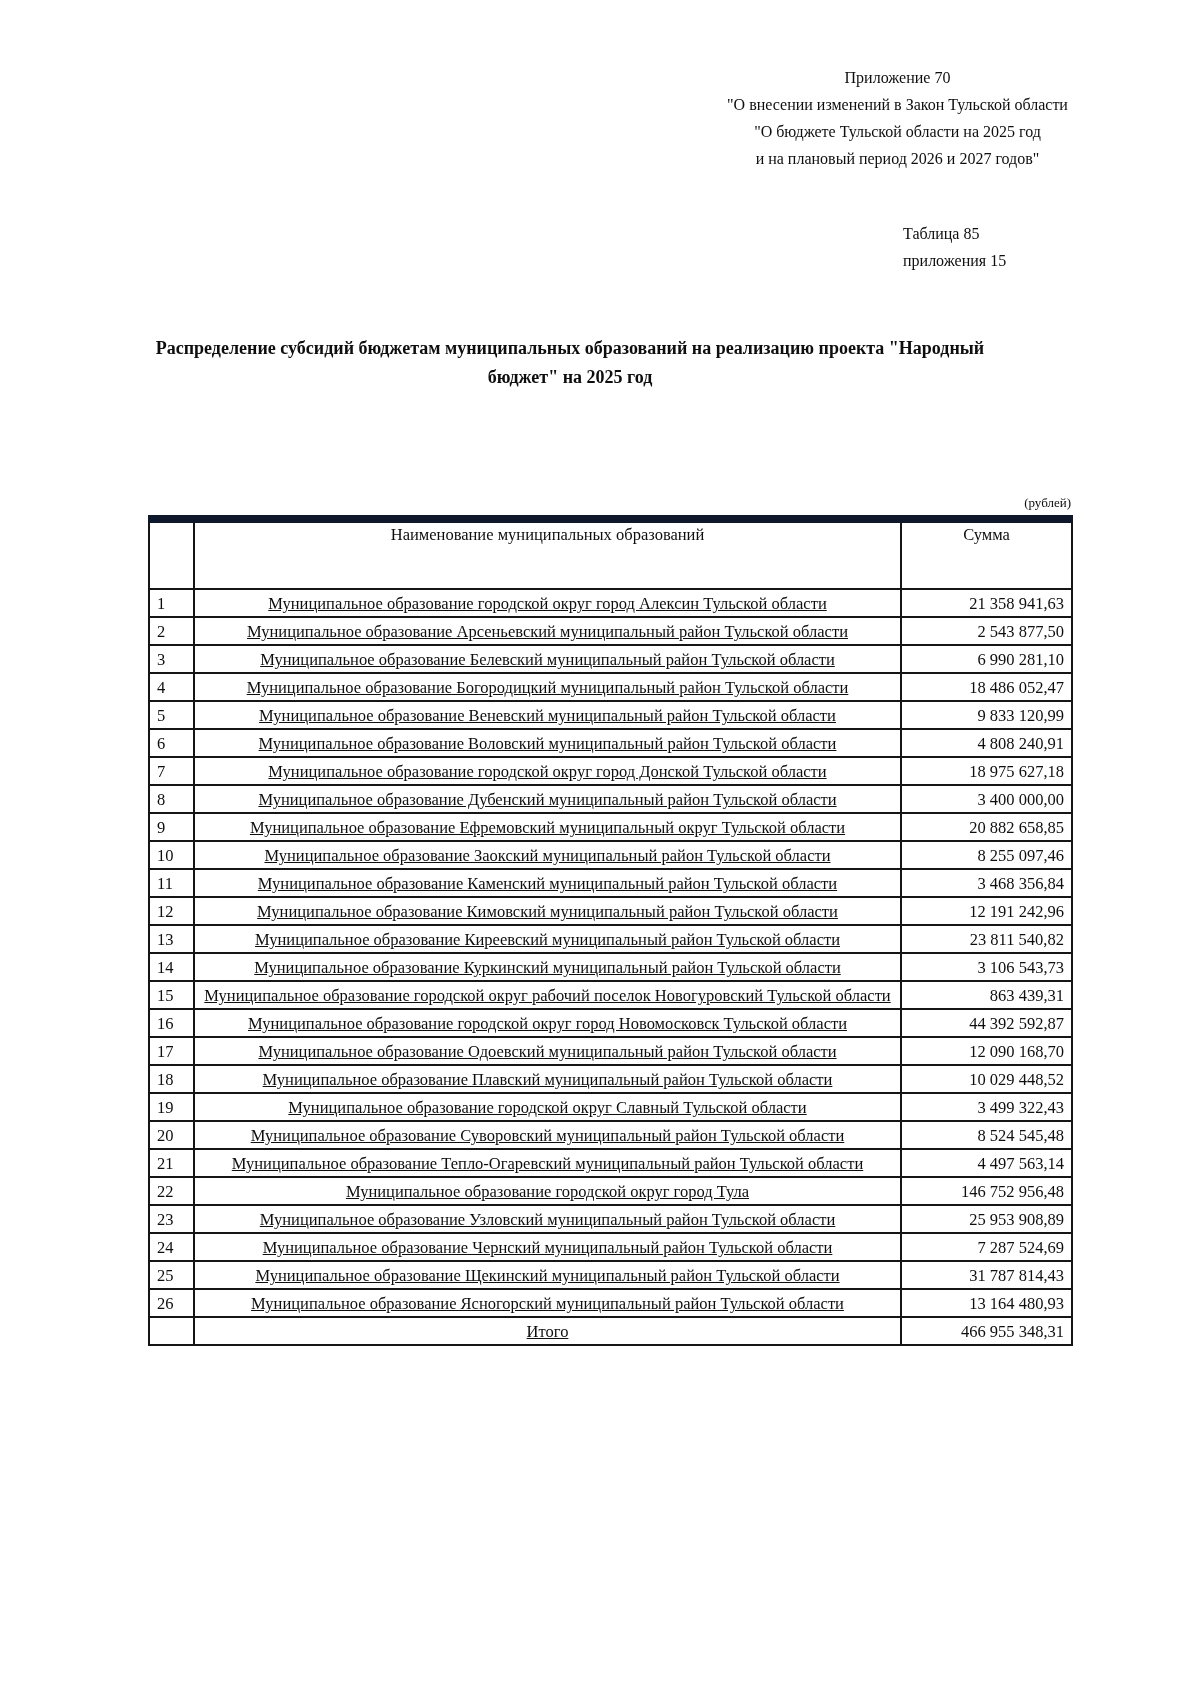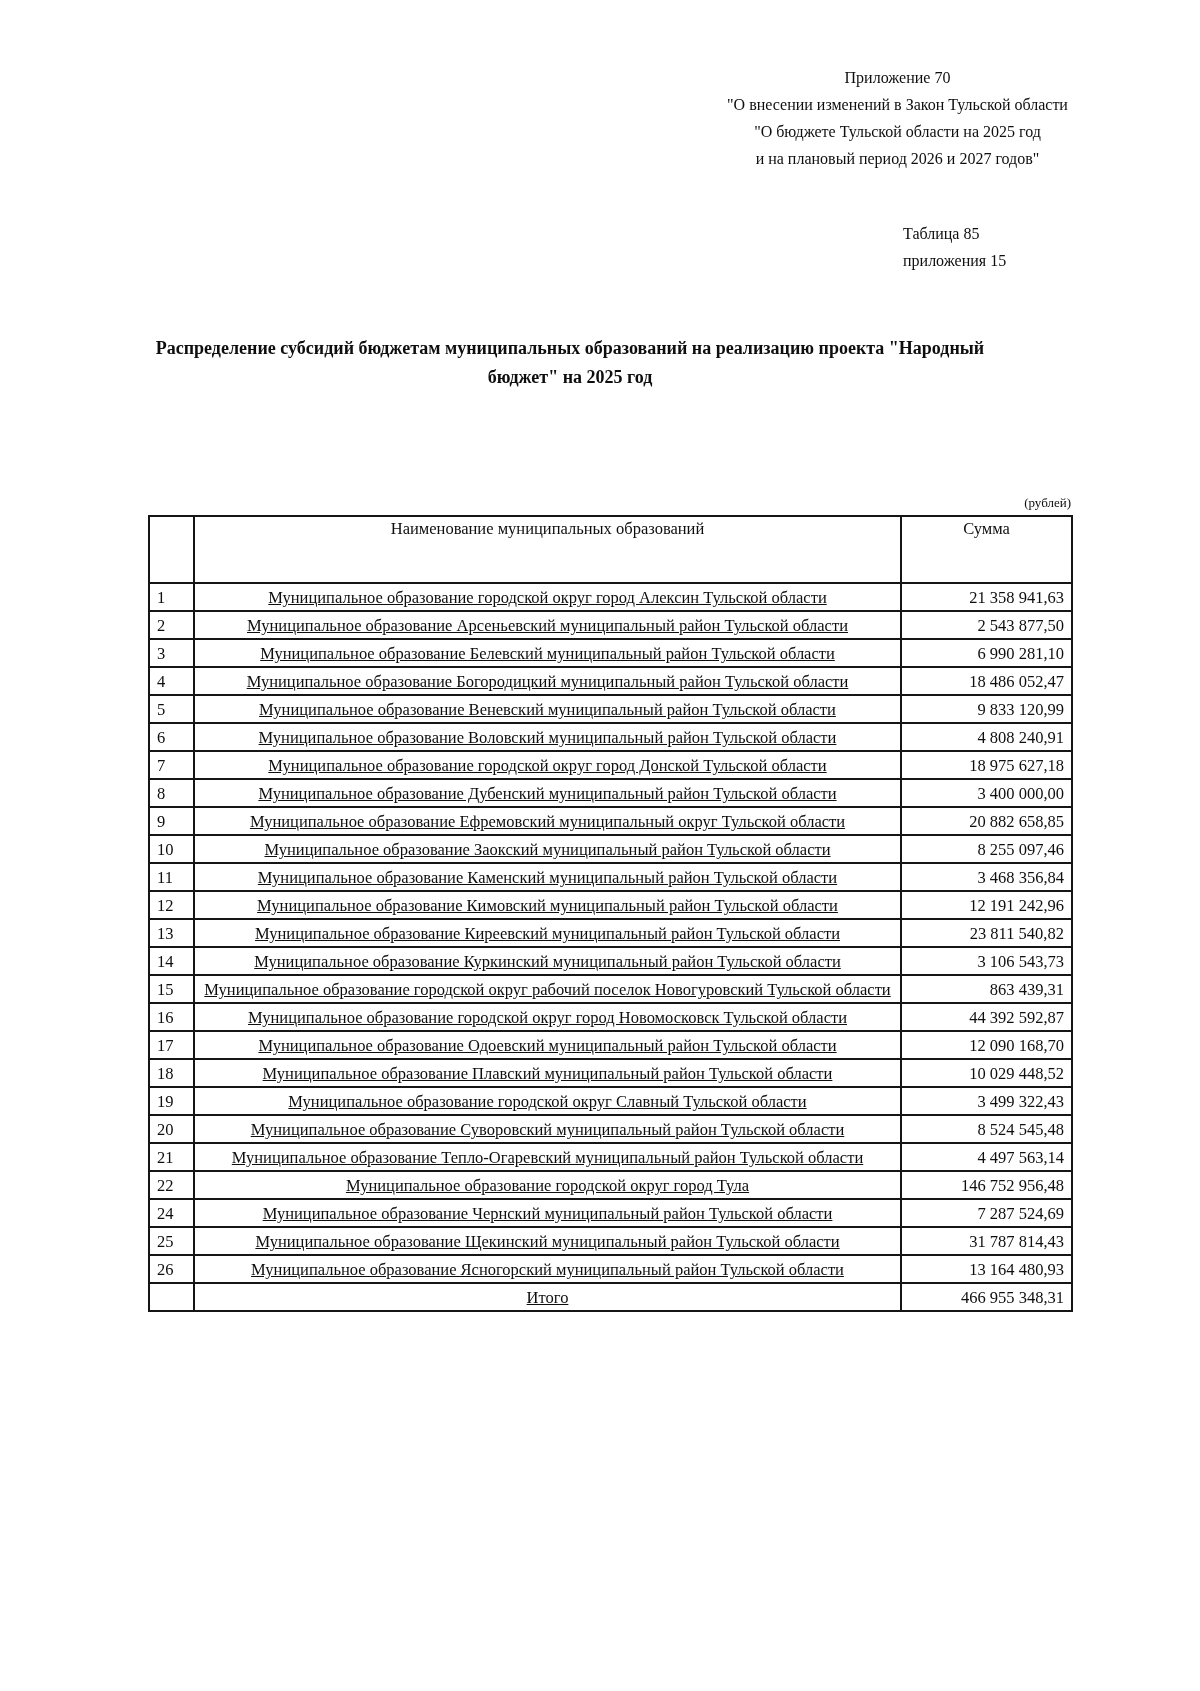--- a/index.html
+++ b/index.html
@@ -54,21 +54,21 @@
   table.subsidy-table col.c-num  { width: 45px; }
   table.subsidy-table col.c-name { width: 707px; }
   table.subsidy-table col.c-sum  { width: 171px; }
   table.subsidy-table th,
   table.subsidy-table td {
     border: 2px solid #151515;
     padding: 1px 7px 2px 7px;
     line-height: 21px;
     overflow: hidden;
   }
-  table.subsidy-table { border-top: 2px solid #0f172a; }
+  table.subsidy-table { border-top: 8px solid #0f172a; }
   thead th {
     height: 62px;
     vertical-align: top;
     font-weight: normal;
     text-align: center;
     padding-top: 3px;
   }
   tbody td, tfoot td {
     height: 23px;
     vertical-align: bottom;
@@ -214,20 +214,25 @@
         <td class="num">21</td>
         <td class="name">Муниципальное образование Тепло-Огаревский муниципальный район Тульской области</td>
         <td class="sum">4 497 563,14</td>
       </tr>
       <tr>
         <td class="num">22</td>
         <td class="name">Муниципальное образование городской округ город Тула</td>
         <td class="sum">146 752 956,48</td>
       </tr>
       <tr>
+        <td class="num">23</td>
+        <td class="name">Муниципальное образование Узловский муниципальный район Тульской области</td>
+        <td class="sum">25 953 908,89</td>
+      </tr>
+      <tr>
         <td class="num">24</td>
         <td class="name">Муниципальное образование Чернский муниципальный район Тульской области</td>
         <td class="sum">7 287 524,69</td>
       </tr>
       <tr>
         <td class="num">25</td>
         <td class="name">Муниципальное образование Щекинский муниципальный район Тульской области</td>
         <td class="sum">31 787 814,43</td>
       </tr>
       <tr>

